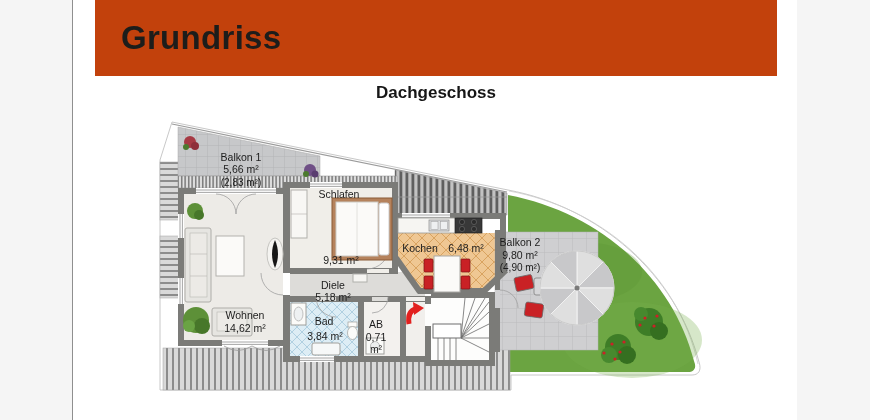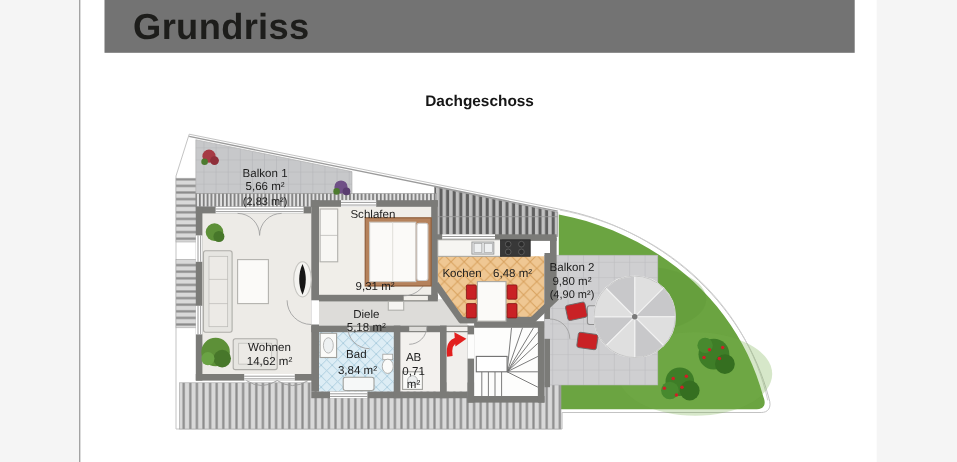--- a/index.html
+++ b/index.html
@@ -1,25 +1,25 @@
 <!DOCTYPE html>
 <html><head>
 <meta charset="utf-8">
 <style>
   html,body{margin:0;padding:0;background:#ffffff;}
   .screen{position:relative;width:870px;height:420px;background:#ffffff;overflow:hidden;
           font-family:"Liberation Sans",sans-serif;}
   .rail-left{position:absolute;left:0;top:0;width:72px;height:420px;background:#f5f5f5;
              border-right:1px solid #8f8f8f;}
   .rail-right{position:absolute;left:797px;top:0;width:73px;height:420px;background:#f5f5f5;}
-  .header-bar{position:absolute;left:95px;top:0;width:682px;height:48px;background:#737373;
+  .header-bar{position:absolute;left:95px;top:0;width:682px;height:76px;background:#c2410c;
               display:flex;align-items:center;}
   .header-bar h1{margin:0 0 0 26px;font-size:33px;font-weight:600;color:#1d1d1b;letter-spacing:.3px;}
   .subtitle{position:absolute;left:302px;top:83px;width:268px;text-align:center;
-            font-size:14px;font-weight:700;color:#161616;}
+            font-size:17px;font-weight:700;color:#161616;}
   svg.plan{position:absolute;left:152px;top:112px;}
   svg text{font-family:"Liberation Sans",sans-serif;font-size:10.5px;fill:#1c1c1c;text-anchor:middle;}
   svg text.paren{font-size:10px;}
 </style>
 </head>
 <body>
 
 <div class="screen">
   <div class="rail-left"></div>
   <div class="rail-right"></div>

